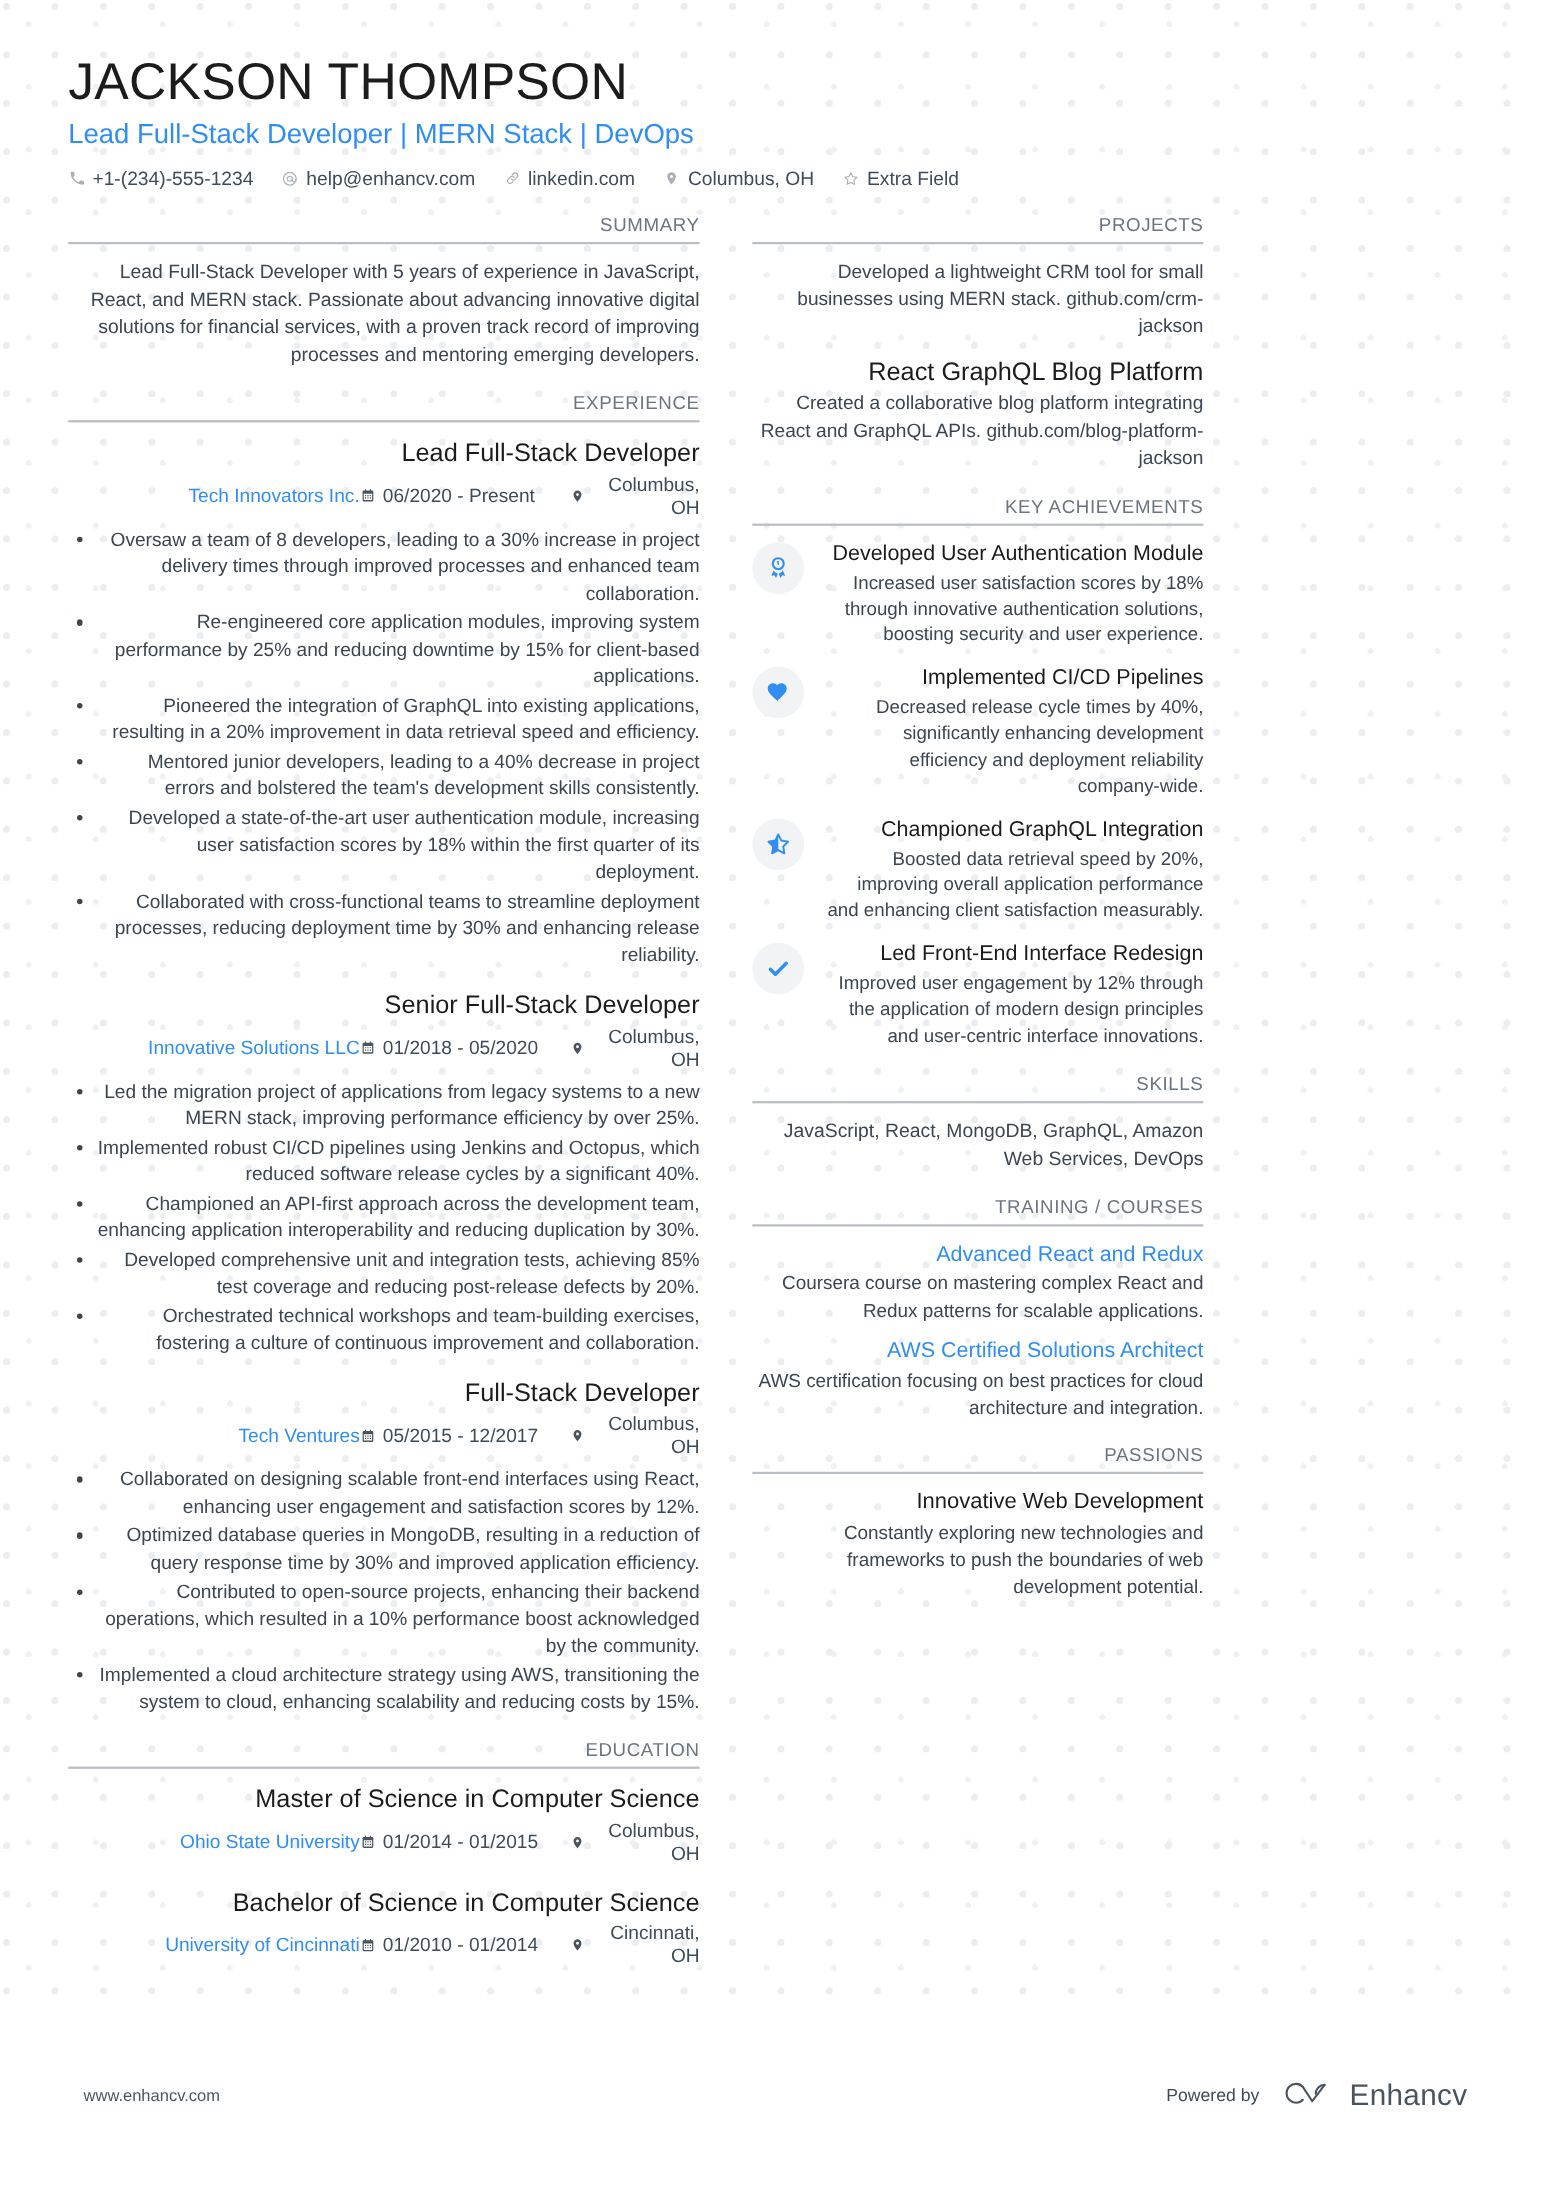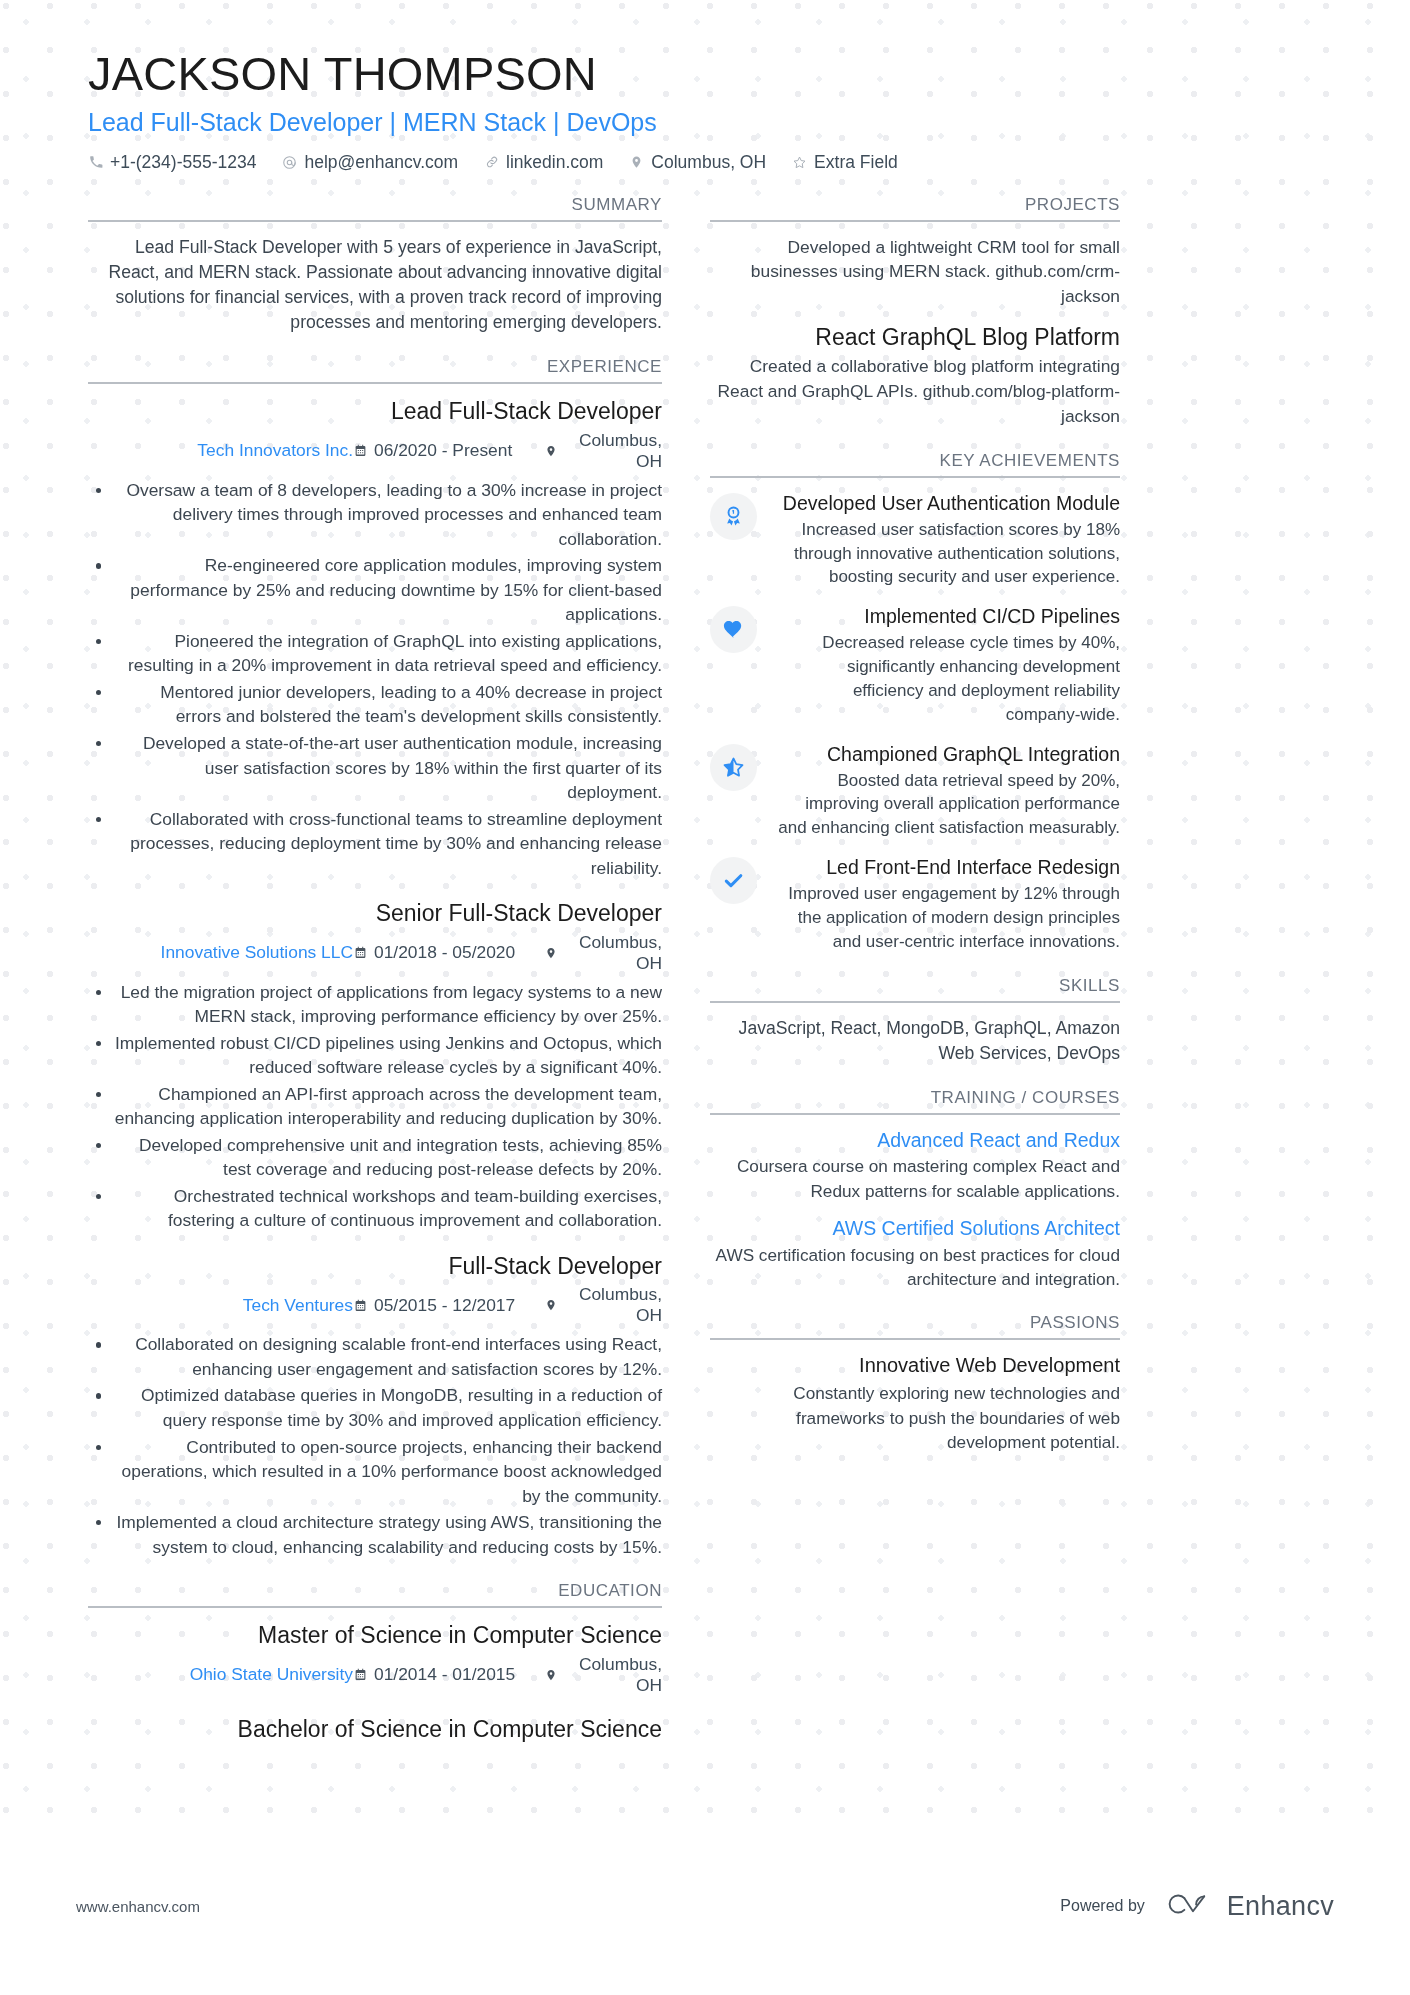--- a/index.html
+++ b/index.html
@@ -29,21 +29,21 @@
       radial-gradient(circle at 26px 22px, #eceef1 2.6px, transparent 2.8px);
     background-size: 44px 44px, 61px 57px;
     opacity: .85;
     pointer-events: none;
     z-index: 0;
   }
 
   .content {
     position: relative;
     z-index: 1;
-    padding: 48px 62px 0 88px;
+    padding: 48px 62px 0 62px;
   }
 
   
   .name {
     font-size: 47px;
     font-weight: 400;
     letter-spacing: .2px;
     color: #1c1c1c;
     line-height: 1.12;
   }
@@ -388,20 +388,39 @@
                         <path d="M12 2c-4 0-7.2 3.2-7.2 7.2C4.8 14.8 12 22.5 12 22.5s7.2-7.7 7.2-13.3C19.2 5.2 16 2 12 2zm0 9.8a2.6 2.6 0 1 1 0-5.2 2.6 2.6 0 0 1 0 5.2z"></path>
                       </svg>
                   </span>
                   <span>Columbus, OH</span>
                 </span>
               </div>
             </div>
 
             <div class="entry">
               <div class="entry-title">Bachelor of Science in Computer Science</div>
+              <div class="entry-meta">
+                <span class="entry-org">University of Cincinnati</span>
+                <span class="meta-bit meta-date">
+                  <span class="meta-ic">
+                    <svg width="13" height="13" viewBox="0 0 24 24" fill="currentColor">
+                        <path d="M7 1.5v2H5.2A2.2 2.2 0 0 0 3 5.7v14.1A2.2 2.2 0 0 0 5.2 22h13.6a2.2 2.2 0 0 0 2.2-2.2V5.7a2.2 2.2 0 0 0-2.2-2.2H17v-2h-1.8v2H8.8v-2H7zM5 9h14v10.6H5V9zm2 2v2h2v-2H7zm4 0v2h2v-2h-2zm4 0v2h2v-2h-2zm-8 4v2h2v-2H7zm4 0v2h2v-2h-2zm4 0v2h2v-2h-2z"></path>
+                      </svg>
+                  </span>
+                  <span>01/2010 - 01/2014</span>
+                </span>
+                <span class="meta-bit">
+                  <span class="meta-ic">
+                    <svg width="12" height="14" viewBox="0 0 24 24" fill="currentColor">
+                        <path d="M12 2c-4 0-7.2 3.2-7.2 7.2C4.8 14.8 12 22.5 12 22.5s7.2-7.7 7.2-13.3C19.2 5.2 16 2 12 2zm0 9.8a2.6 2.6 0 1 1 0-5.2 2.6 2.6 0 0 1 0 5.2z"></path>
+                      </svg>
+                  </span>
+                  <span>Cincinnati, OH</span>
+                </span>
+              </div>
             </div>
 
           </div>
         </div>
 
       </div>
 
       <div class="col-right">
 
         <div class="sec">

